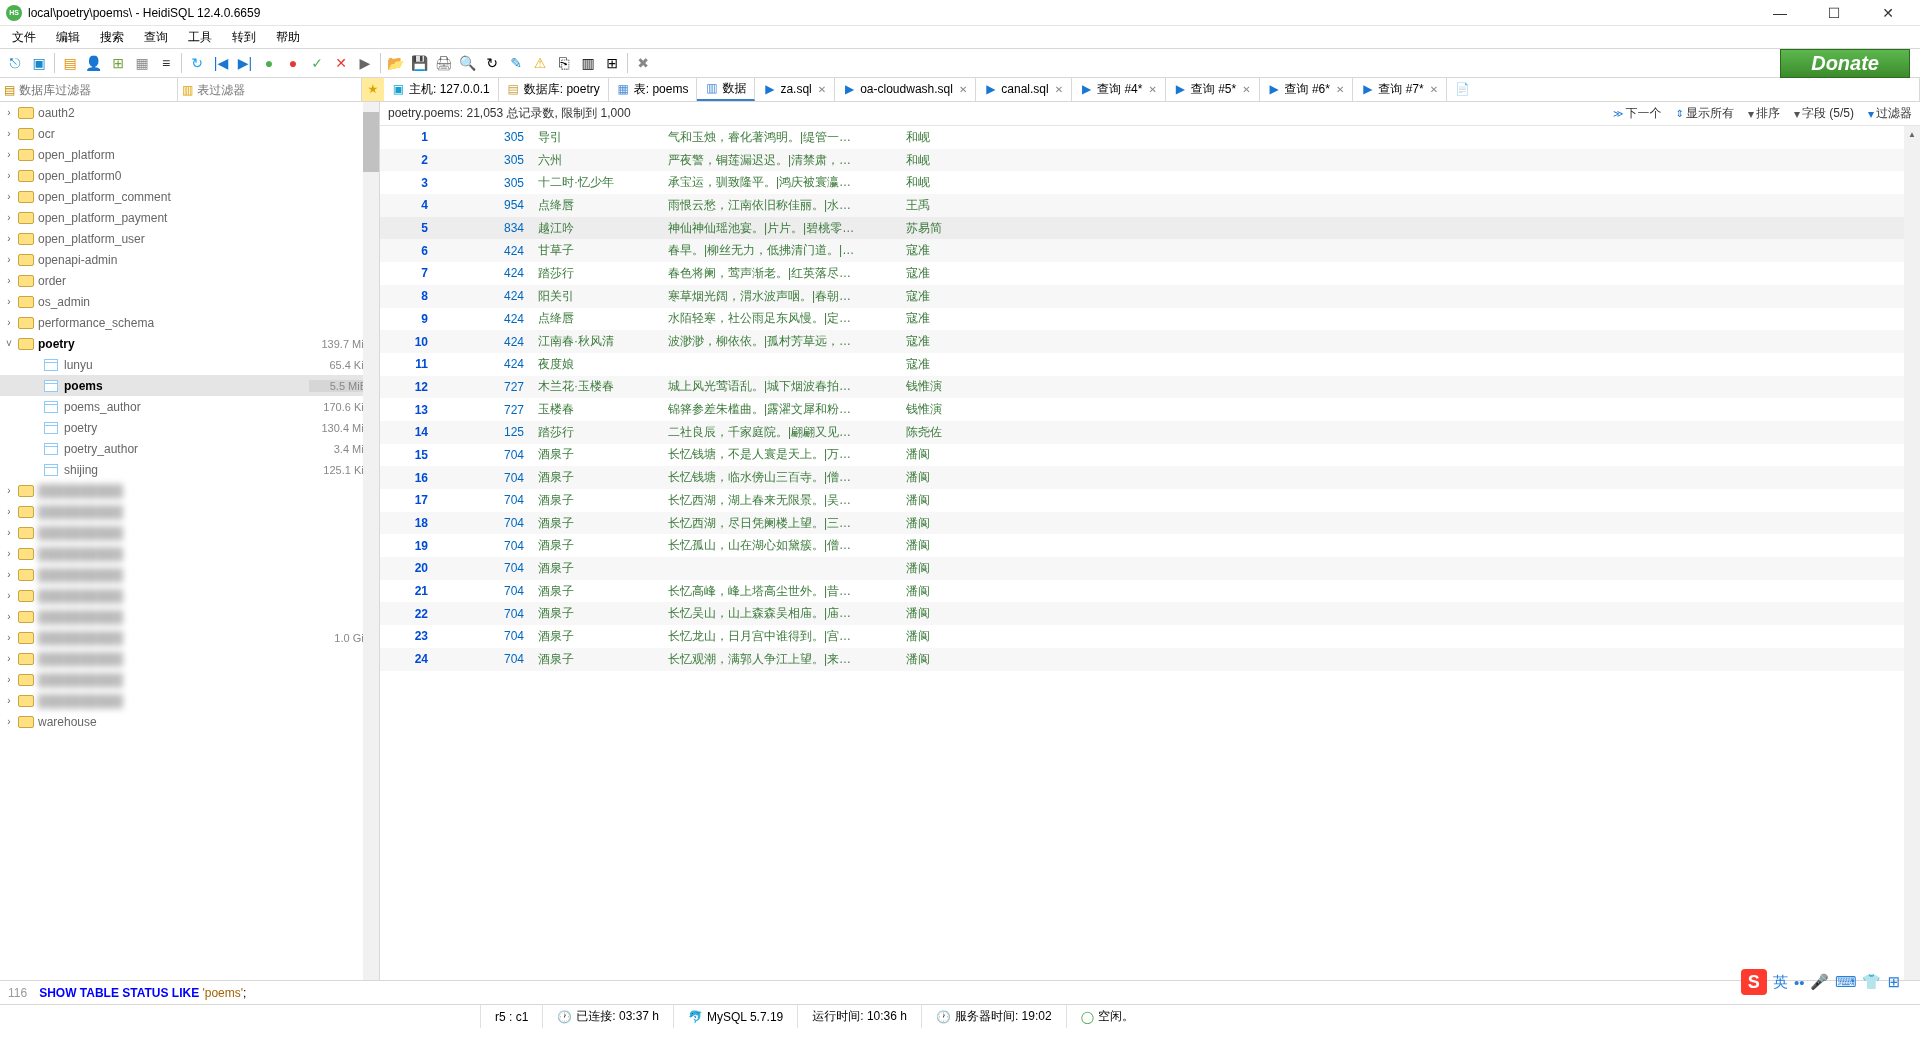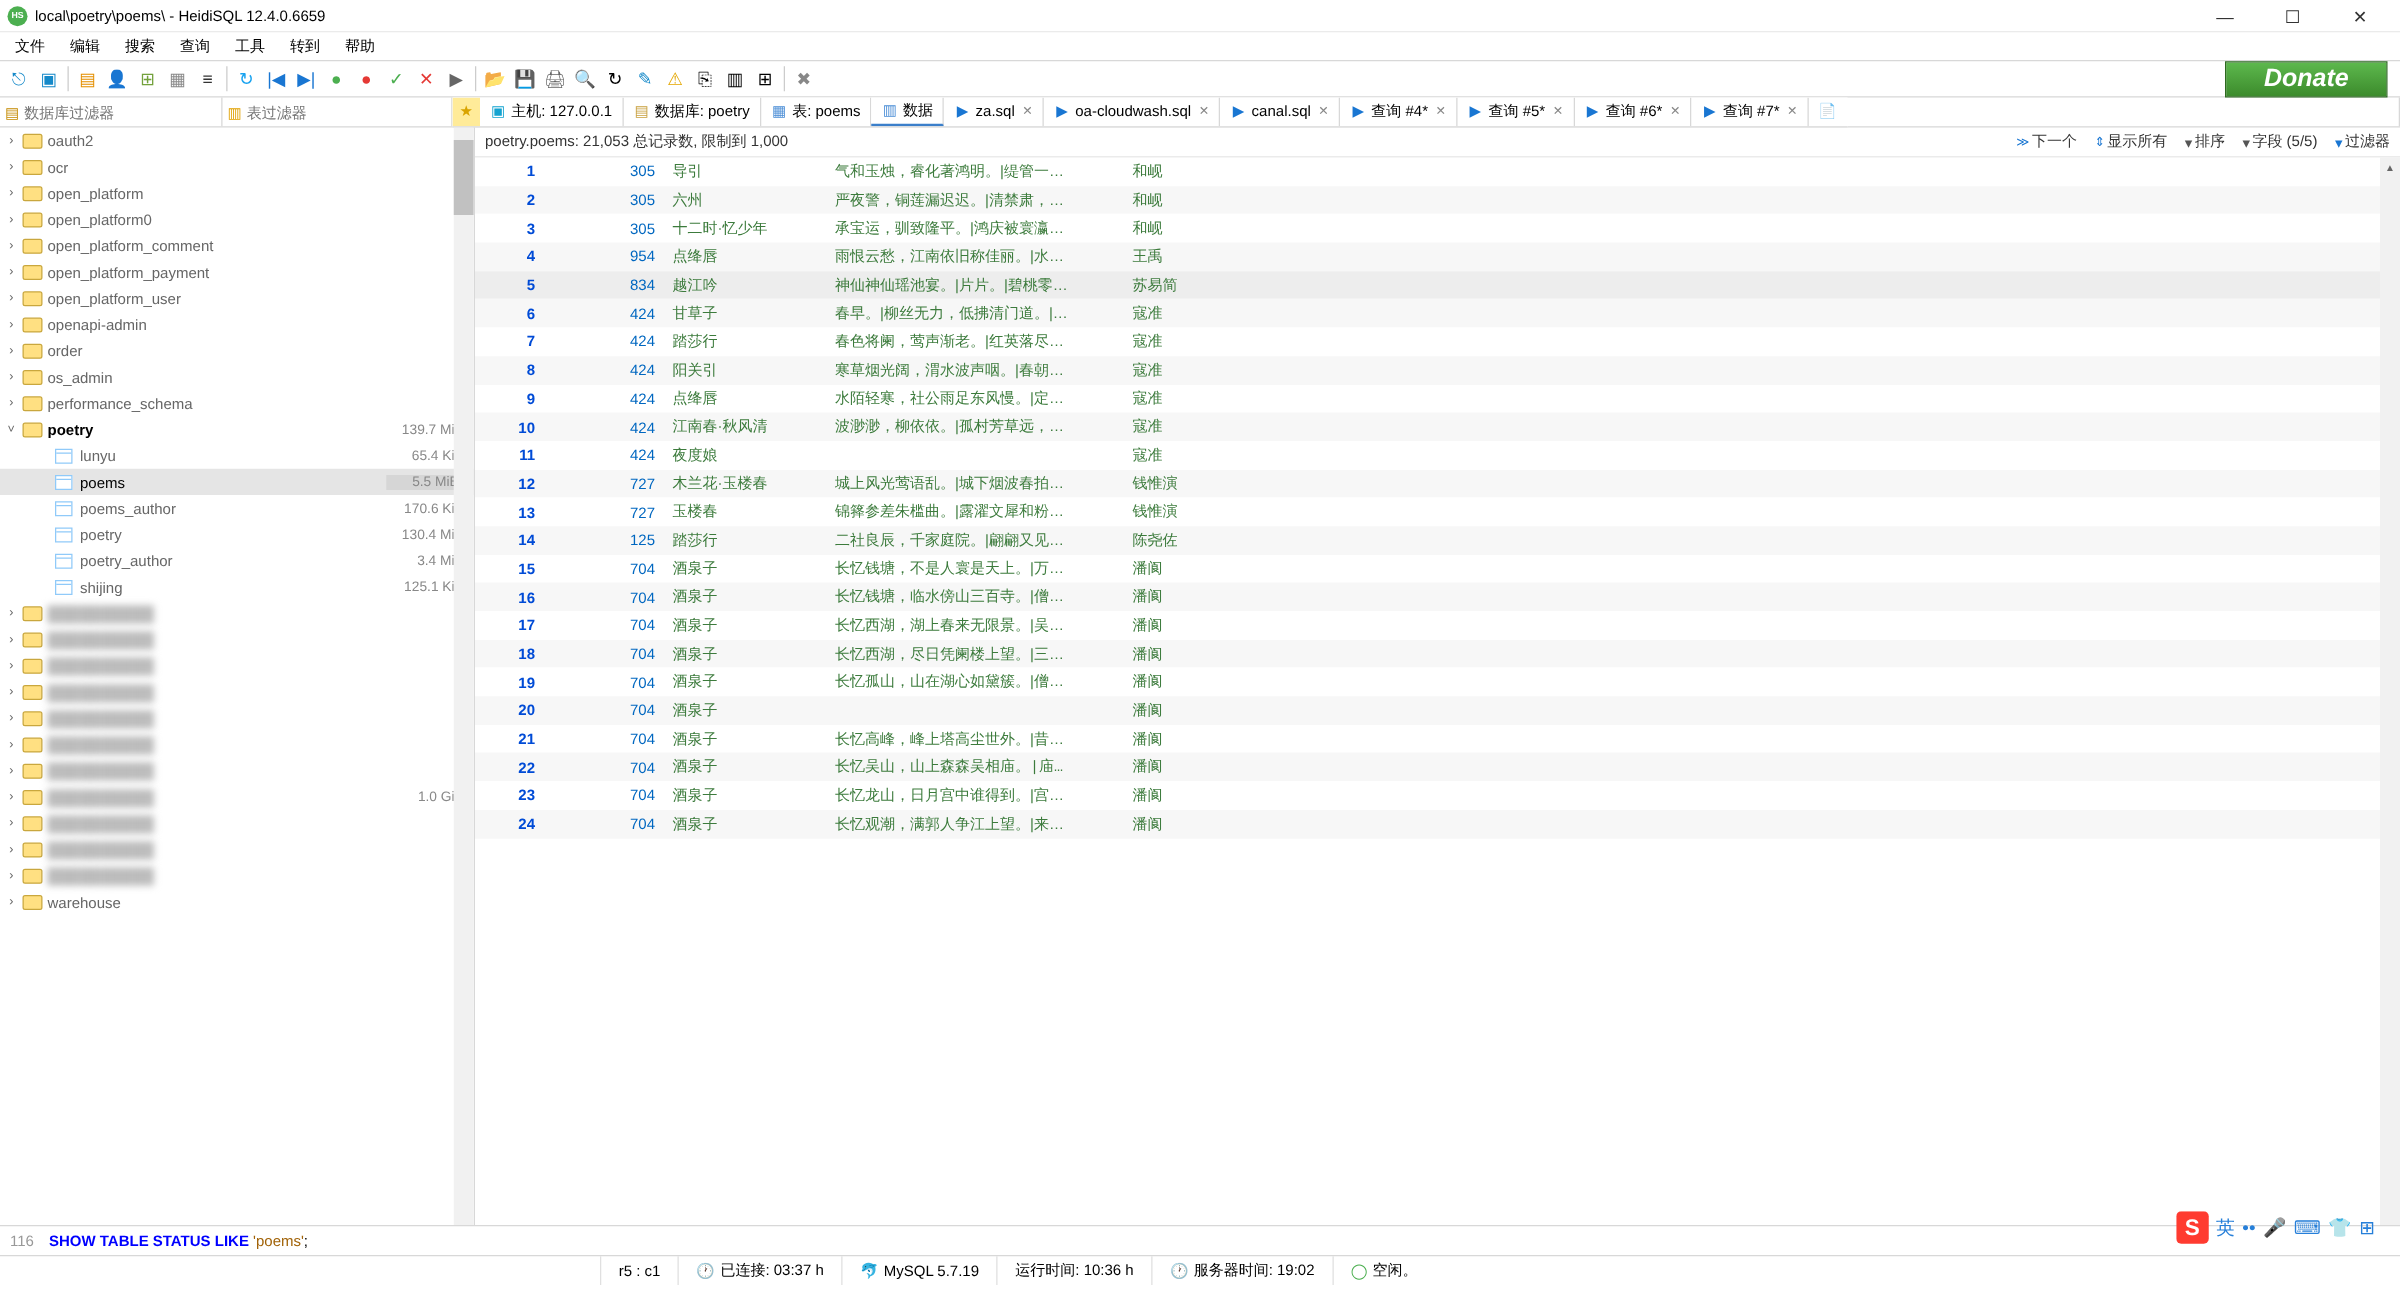--- a/index.html
+++ b/index.html
@@ -33,21 +33,21 @@
 .tree { overflow-y: auto; height: 100%; }
 .tree-item { display: flex; align-items: center; height: 21px; padding-right: 8px; }
 .tree-item .arrow { width: 18px; text-align: center; color: #666; font-size: 10px; }
 .tree-item .db-ico { width: 16px; height: 12px; background: #ffe082; border: 1px solid #c9a73e; border-radius: 2px; margin-right: 4px; }
 .tree-item .tbl-ico { width: 14px; height: 12px; background: #fff; border: 1px solid #90caf9; margin-right: 6px; margin-left: 26px; position: relative; }
 .tree-item .tbl-ico::before { content: ""; position: absolute; top: 2px; left: 0; right: 0; height: 1px; background: #90caf9; }
 .tree-item .name { flex: 1; color: #666; }
 .tree-item .size { font-size: 11px; color: #888; text-align: right; min-width: 62px; }
 .tree-item.open > .name { font-weight: bold; color: #000; }
 .tree-item.selected { background: #e5e5e5; }
-.tree-item.selected .name { font-weight: normal; color: #000; }
+.tree-item.selected .name { font-weight: bold; color: #000; }
 .tree-item.selected .size { background: #d6d6d6; padding: 0 4px; }
 .tree-item .blur { filter: blur(3px); color: #bbb; }
 .sb-scroll { position: absolute; right: 0; top: 0; width: 16px; height: 100%; background: #f1f1f1; }
 .sb-thumb { position: absolute; right: 0; top: 10px; width: 16px; height: 60px; background: #c1c1c1; }
 
 .content { flex: 1; display: flex; flex-direction: column; }
 
 .tabs { height: 24px; display: flex; align-items: stretch; background: #fff; border-bottom: 1px solid #d8d8d8; overflow: hidden; }
 .tabs .tab { display: flex; align-items: center; gap: 4px; padding: 0 8px; border-right: 1px solid #d8d8d8; font-size: 12px; cursor: pointer; }
 .tabs .tab .tab-ico { width: 13px; height: 13px; display: inline-flex; align-items: center; justify-content: center; }
@@ -601,21 +601,21 @@
               <div class="cell num2" style="width: 80px;">704</div>
               <div class="cell text" style="width: 130px;">酒泉子</div>
               <div class="cell text" style="width: 238px;">长忆高峰，峰上塔高尘世外。|昔…</div>
               <div class="cell text" style="width: 90px;">潘阆</div>
             </div>
             <div class="row">
               <div class="cell num" style="width: 56px;">22</div>
               <div class="cell " style="width: 16px;"> </div>
               <div class="cell num2" style="width: 80px;">704</div>
               <div class="cell text" style="width: 130px;">酒泉子</div>
-              <div class="cell text" style="width: 238px; font-family: Liberation Mono, monospace;">长忆吴山，山上森森吴相庙。|庙…</div>
+              <div class="cell text" style="width: 238px;">长忆吴山，山上森森吴相庙。|庙…</div>
               <div class="cell text" style="width: 90px;">潘阆</div>
             </div>
             <div class="row">
               <div class="cell num" style="width: 56px;">23</div>
               <div class="cell " style="width: 16px;"> </div>
               <div class="cell num2" style="width: 80px;">704</div>
               <div class="cell text" style="width: 130px;">酒泉子</div>
               <div class="cell text" style="width: 238px;">长忆龙山，日月宫中谁得到。|宫…</div>
               <div class="cell text" style="width: 90px;">潘阆</div>
             </div>

